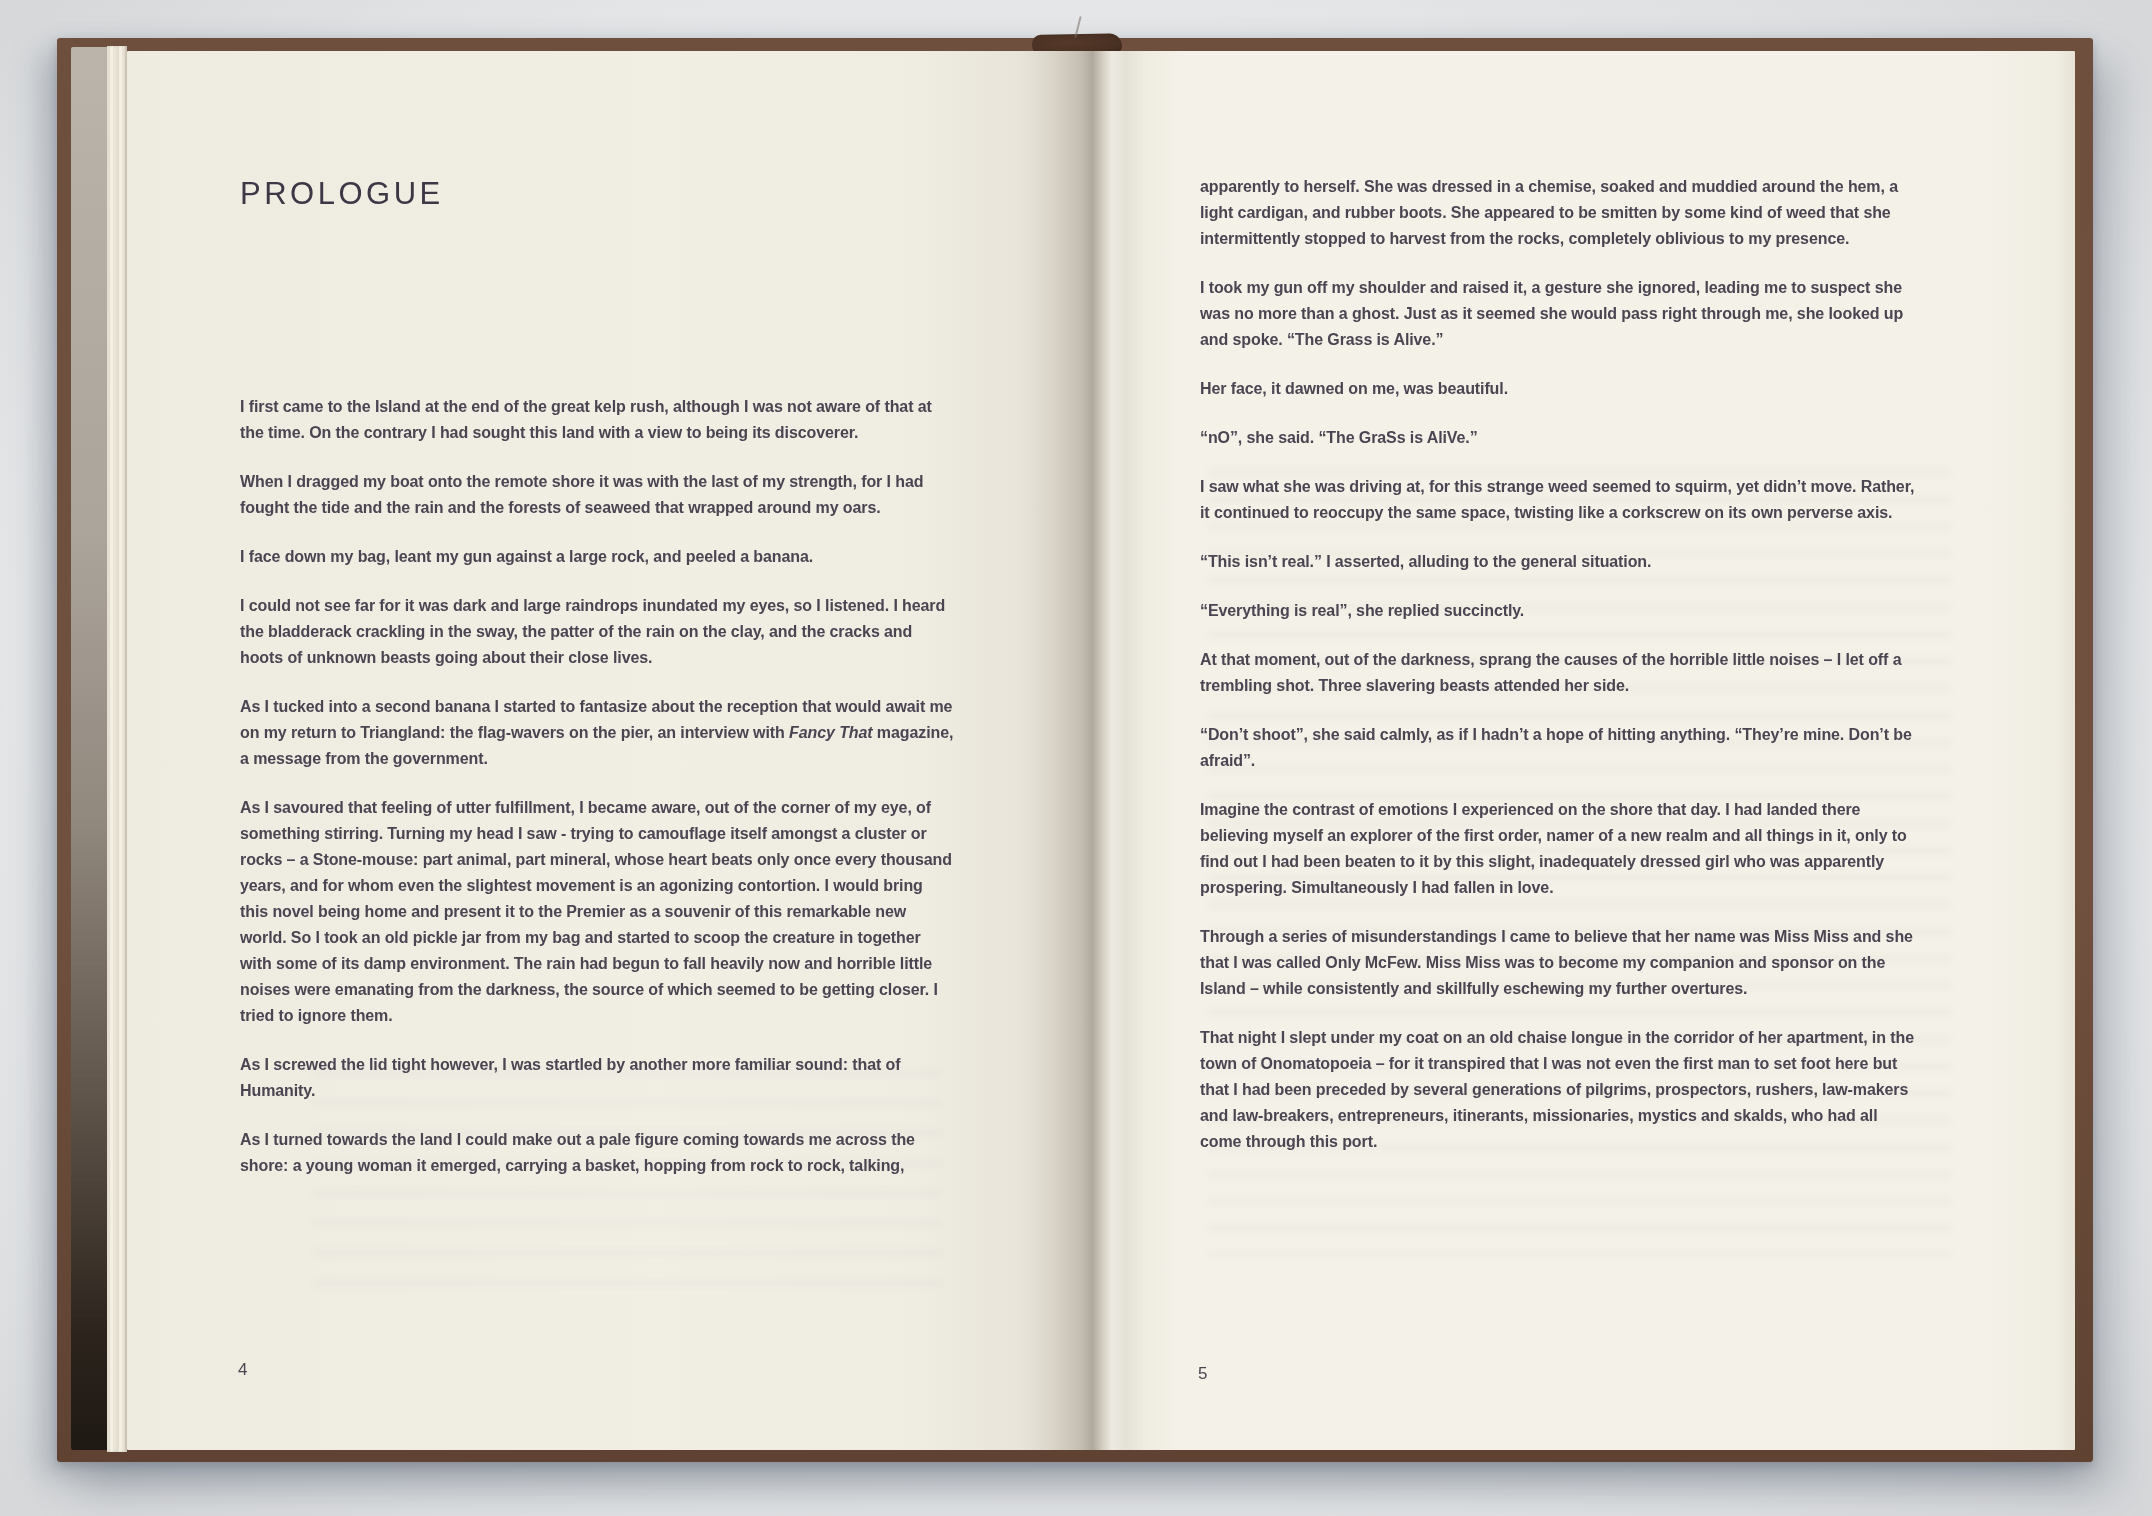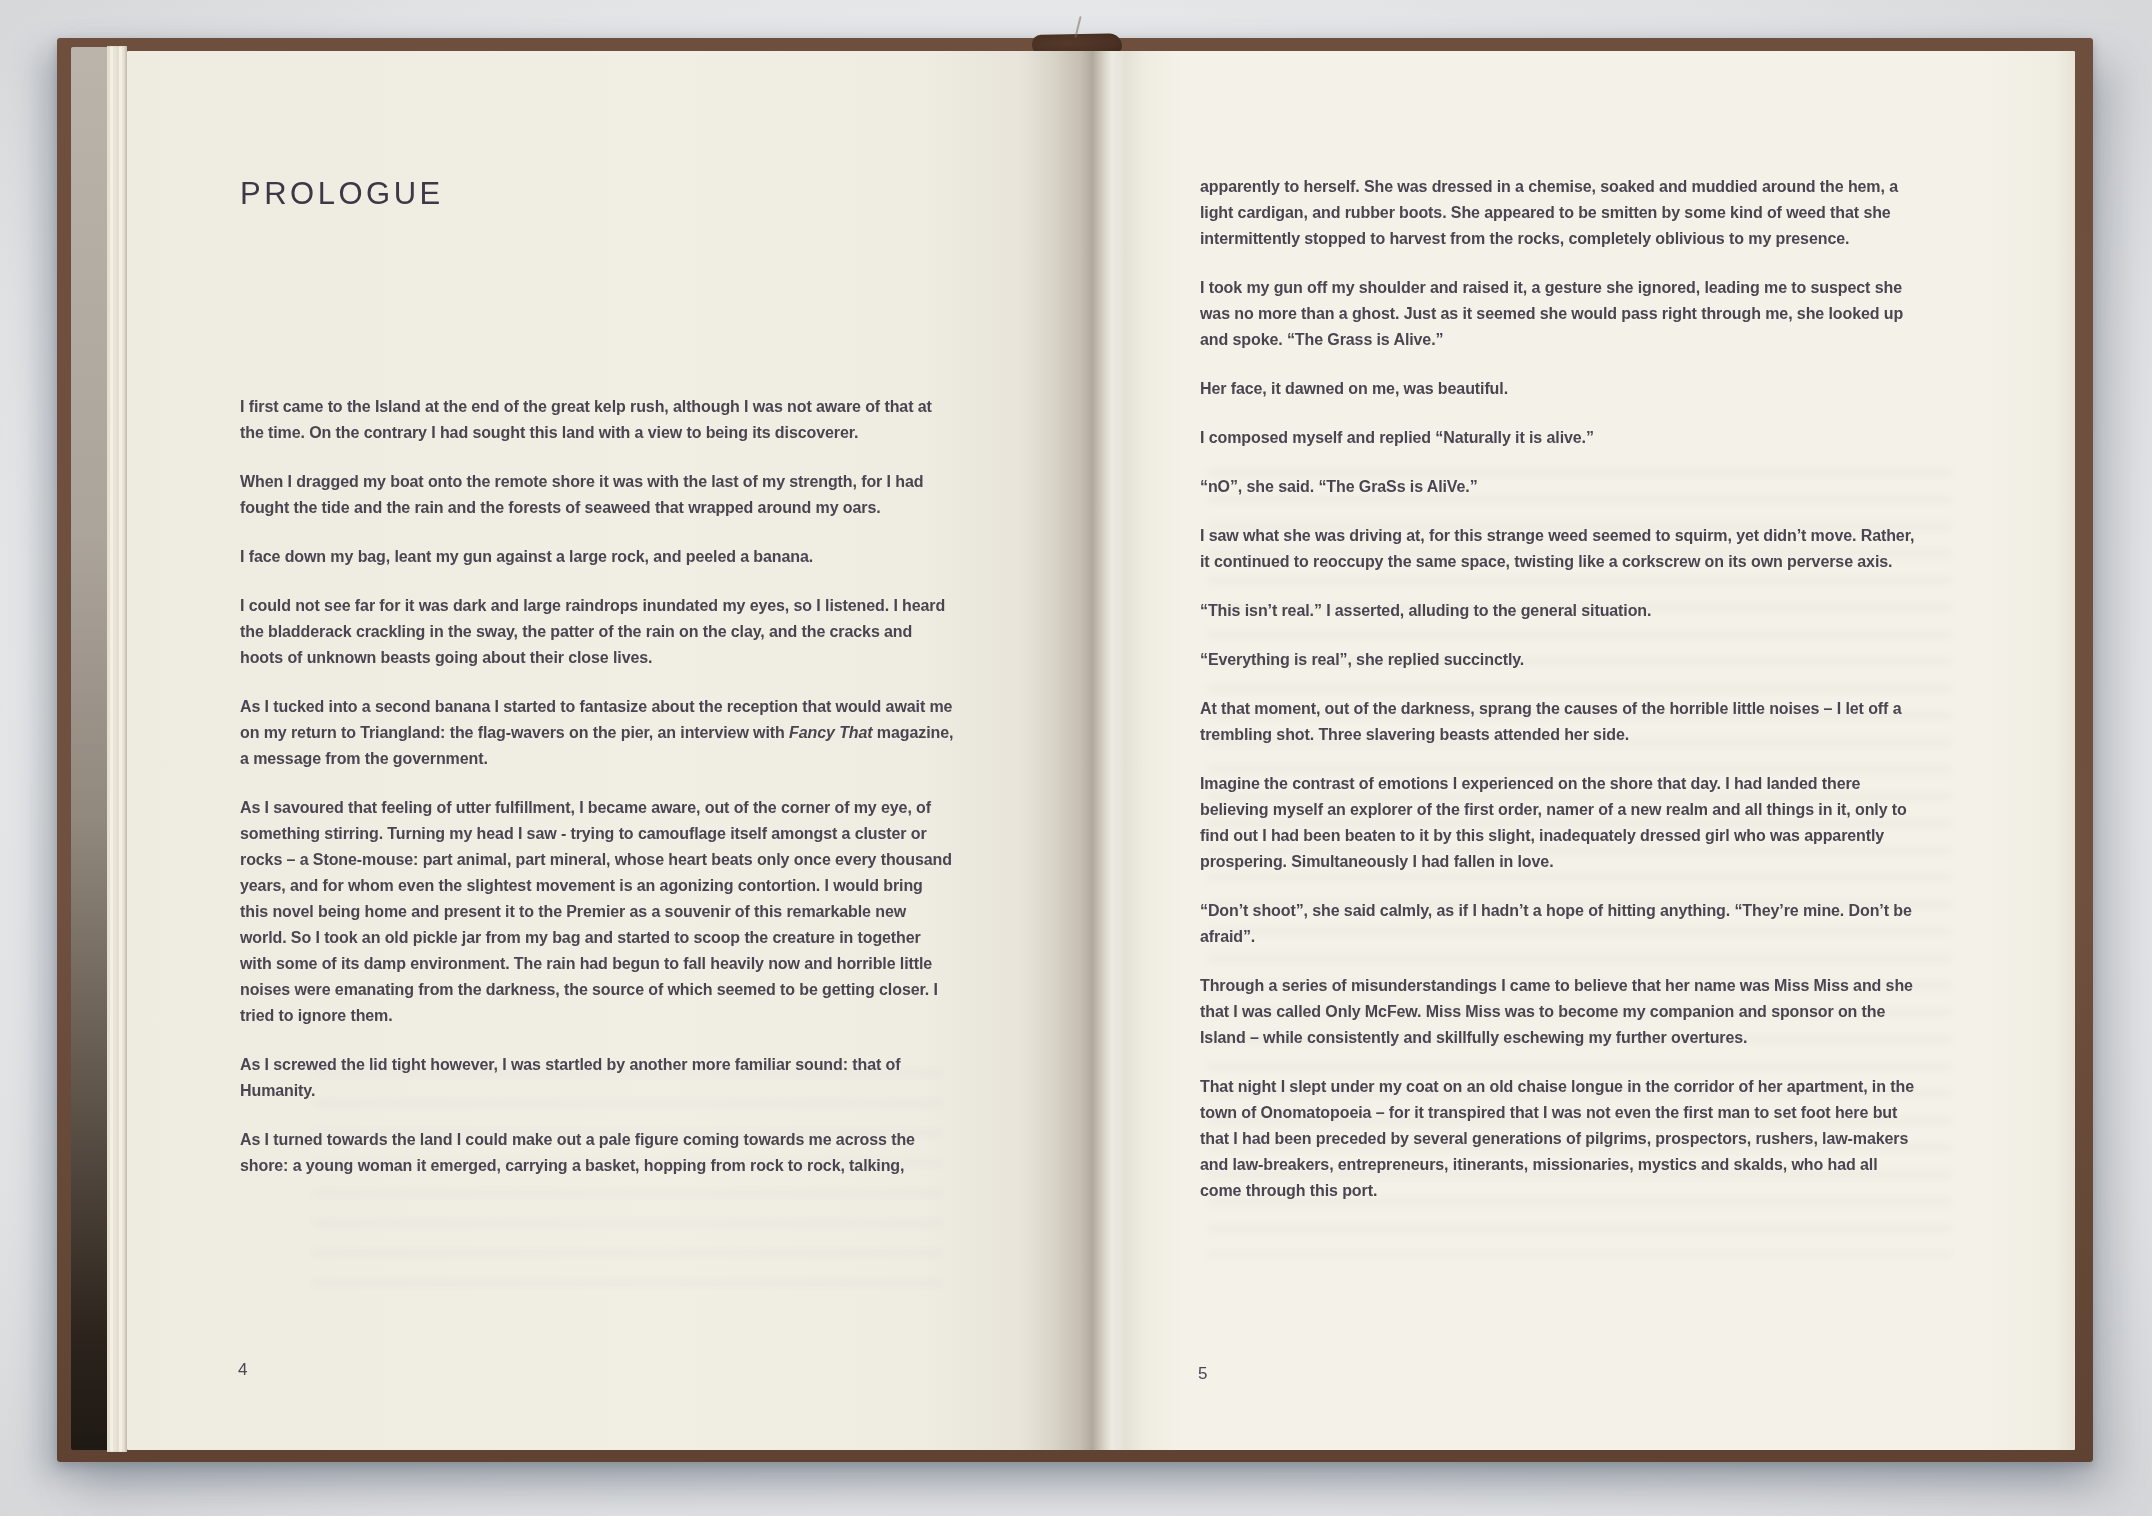--- a/index.html
+++ b/index.html
@@ -110,27 +110,26 @@
     <p><span>As I tucked into a second banana I started to fantasize about the reception that would await me on my return to Triangland: the flag-wavers on the pier, an interview with </span><span class="italic">Fancy That</span><span> magazine, a message from the government.</span></p>
     <p>As I savoured that feeling of utter fulfillment, I became aware, out of the corner of my eye, of something stirring. Turning my head I saw - trying to camouflage itself amongst a cluster or rocks – a Stone-mouse: part animal, part mineral, whose heart beats only once every thousand years, and for whom even the slightest movement is an agonizing contortion. I would bring this novel being home and present it to the Premier as a souvenir of this remarkable new world. So I took an old pickle jar from my bag and started to scoop the creature in together with some of its damp environment. The rain had begun to fall heavily now and horrible little noises were emanating from the darkness, the source of which seemed to be getting closer. I tried to ignore them.</p>
     <p>As I screwed the lid tight however, I was startled by another more familiar sound: that of Humanity.</p>
     <p>As I turned towards the land I could make out a pale figure coming towards me across the shore: a young woman it emerged, carrying a basket, hopping from rock to rock, talking,</p>
   </div>
 
   <div class="body-col right-col">
     <p>apparently to herself. She was dressed in a chemise, soaked and muddied around the hem, a light cardigan, and rubber boots. She appeared to be smitten by some kind of weed that she intermittently stopped to harvest from the rocks, completely oblivious to my presence.</p>
     <p>I took my gun off my shoulder and raised it, a gesture she ignored, leading me to suspect she was no more than a ghost. Just as it seemed she would pass right through me, she looked up and spoke. “The Grass is Alive.”</p>
     <p>Her face, it dawned on me, was beautiful.</p>
-    <p>I composed myself and replied “Naturally it is alive.”</p>
     <p>“nO”, she said. “The GraSs is AliVe.”</p>
     <p>I saw what she was driving at, for this strange weed seemed to squirm, yet didn’t move. Rather, it continued to reoccupy the same space, twisting like a corkscrew on its own perverse axis.</p>
     <p>“This isn’t real.” I asserted, alluding to the general situation.</p>
     <p>“Everything is real”, she replied succinctly.</p>
     <p>At that moment, out of the darkness, sprang the causes of the horrible little noises – I let off a trembling shot. Three slavering beasts attended her side.</p>
+    <p>“Don’t shoot”, she said calmly, as if I hadn’t a hope of hitting anything. “They’re mine. Don’t be afraid”.</p>
     <p>Imagine the contrast of emotions I experienced on the shore that day. I had landed there believing myself an explorer of the first order, namer of a new realm and all things in it, only to find out I had been beaten to it by this slight, inadequately dressed girl who was apparently prospering. Simultaneously I had fallen in love.</p>
-    <p>“Don’t shoot”, she said calmly, as if I hadn’t a hope of hitting anything. “They’re mine. Don’t be afraid”.</p>
     <p>Through a series of misunderstandings I came to believe that her name was Miss Miss and she that I was called Only McFew. Miss Miss was to become my companion and sponsor on the Island – while consistently and skillfully eschewing my further overtures.</p>
     <p>That night I slept under my coat on an old chaise longue in the corridor of her apartment, in the town of Onomatopoeia – for it transpired that I was not even the first man to set foot here but that I had been preceded by several generations of pilgrims, prospectors, rushers, law-makers and law-breakers, entrepreneurs, itinerants, missionaries, mystics and skalds, who had all come through this port.</p>
   </div>
 
   <div class="page-number left-num">4</div>
   <div class="page-number right-num">5</div>
 </div>
 
 </body></html>

